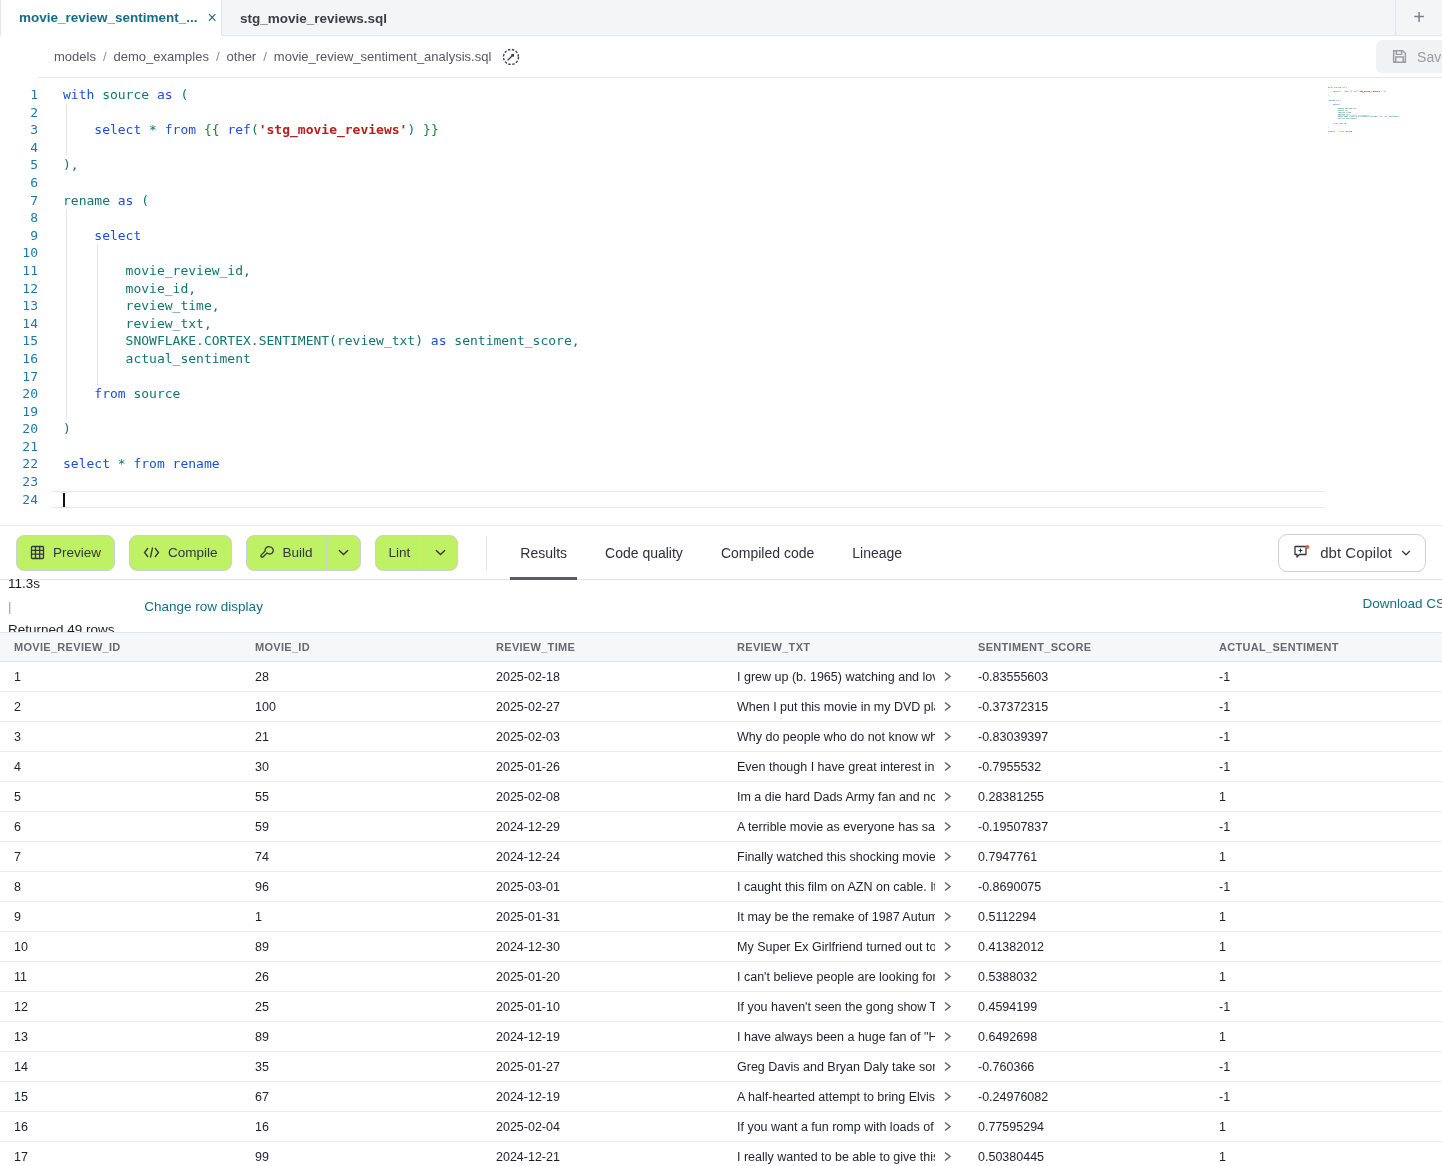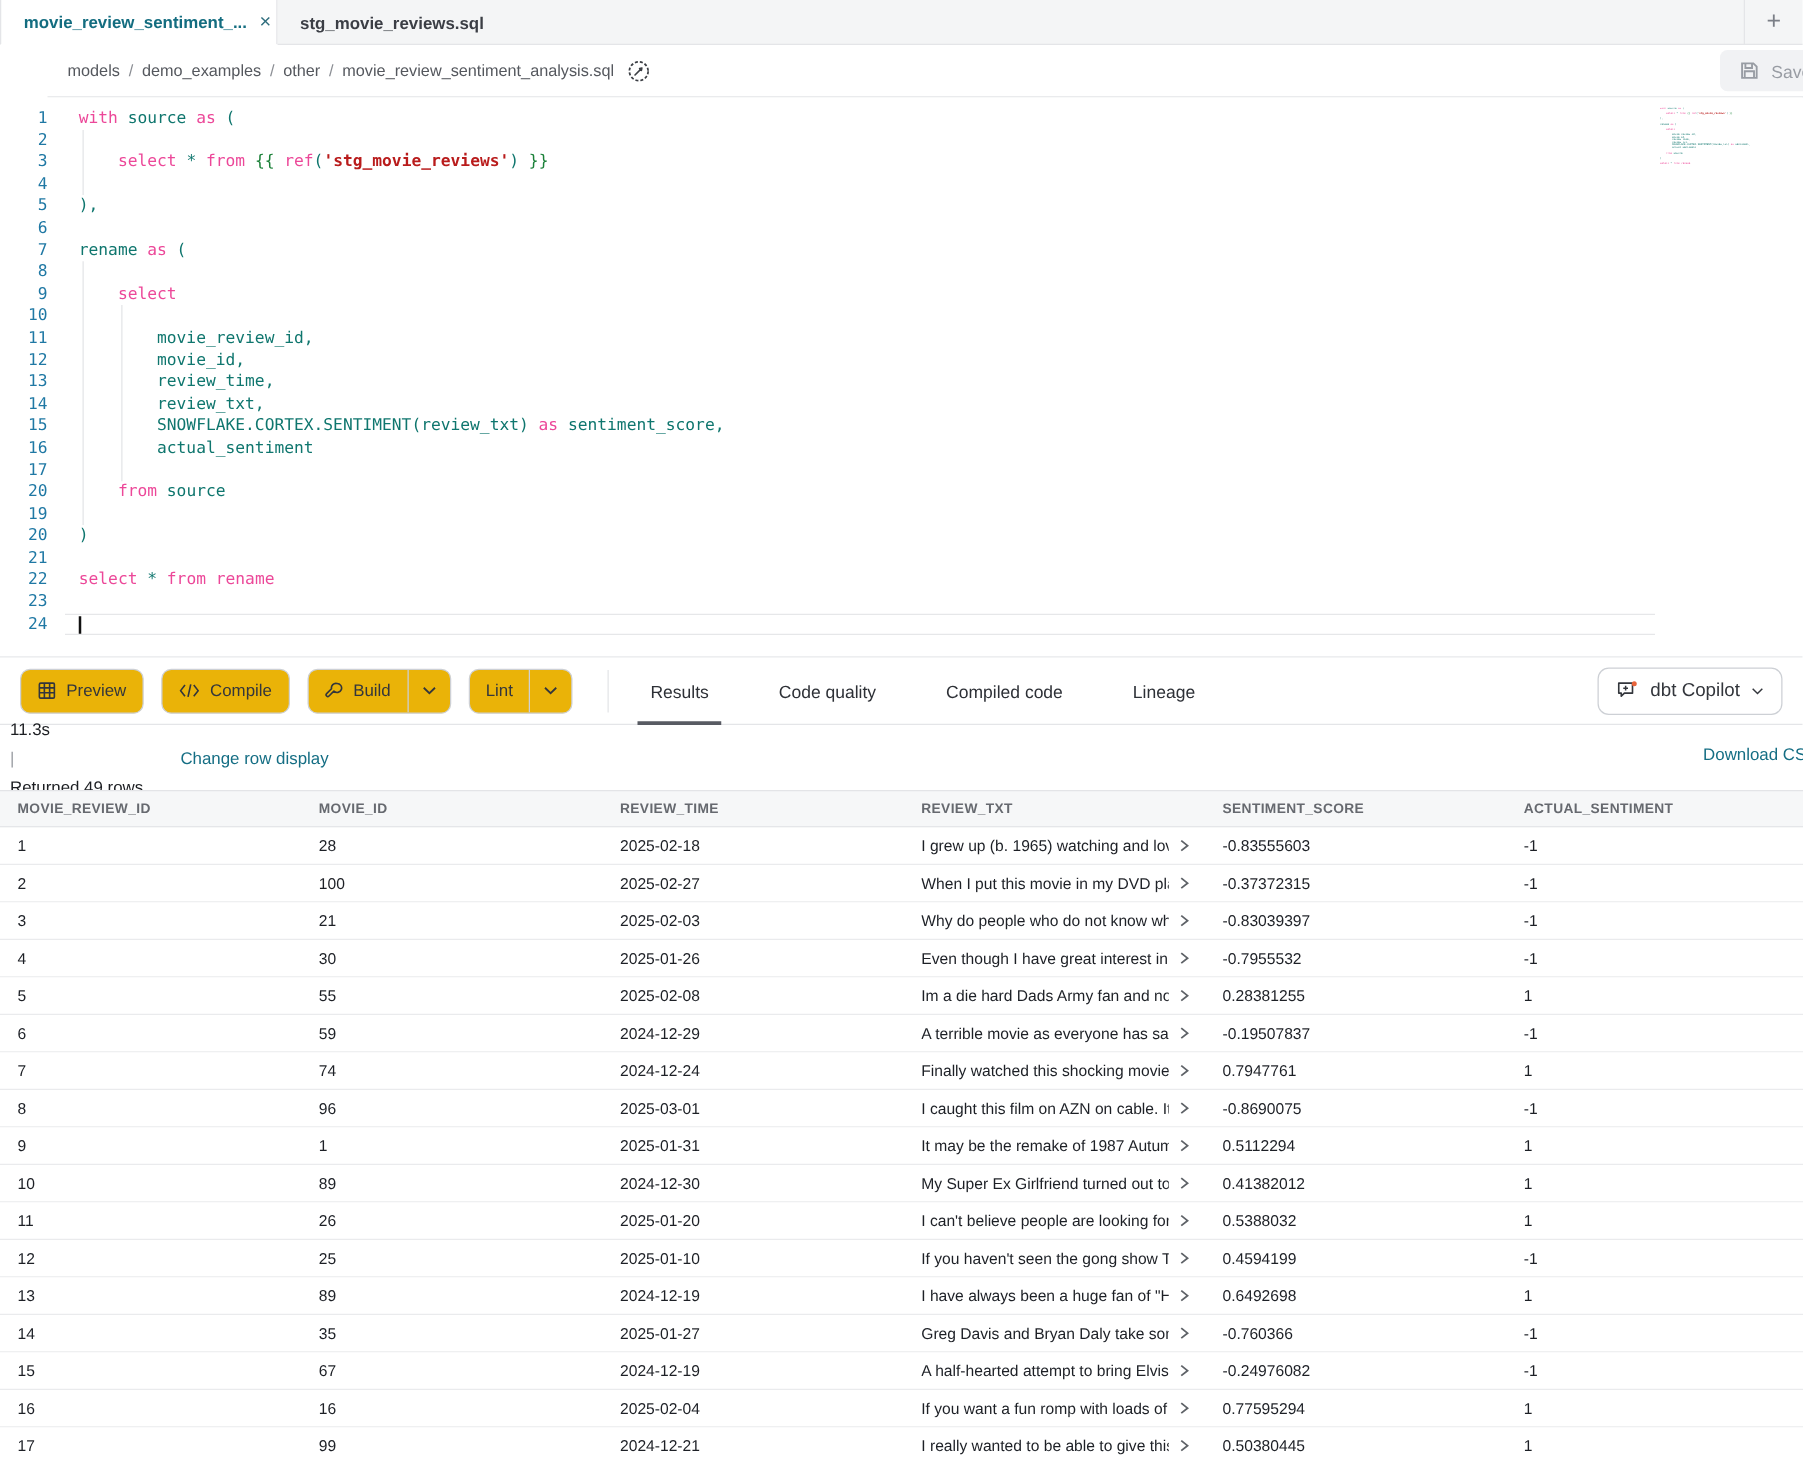--- a/index.html
+++ b/index.html
@@ -28,43 +28,43 @@
   .save-btn { margin-left:auto; display:flex; align-items:center; gap:9px; background:#f1f2f4;
               border-radius:6px; padding:8px 15px; font-size:14px; color:#989ca3; cursor:default; }
 
   
   .editor { position:absolute; left:0; top:78px; width:1442px; height:447px; background:#fff;
             font-family:"DejaVu Sans Mono", monospace; font-size:13px; }
   .code-area { position:absolute; left:0; top:8px; }
   .code-line { display:flex; height:17.6px; line-height:17.6px; white-space:pre; }
   .ln { width:38px; text-align:right; color:#1f78a4; flex:none; user-select:none; }
   .ct { padding-left:25px; color:#1d2025; }
-  .tok-kw { color:#ec4899; }
+  .tok-kw { color:#1d4ed8; }
   .tok-str { color:#b91c1c;font-weight:bold; }
   .tok-jinja { color:#1a8038; }
   .tok-pl { color:#0f766e; }
   .guide { position:absolute; width:1px; background:#e4e5e8; }
   .active-line { position:absolute; left:52px; width:1272px; height:17.6px;
                  border-top:1px solid #e6e7e9; border-bottom:1px solid #e6e7e9; }
   .cursor { position:absolute; width:1.6px; height:14px; background:#111; }
   .minimap { position:absolute; right:42px; top:8px; width:72px; height:52px; overflow:hidden; }
   .minimap .code-line { height:2.1px; line-height:2.1px; font-size:2px; }
   .minimap .ct { padding-left:0; }
 
   
   .toolbar { position:absolute; left:0; top:525px; width:1442px; height:55px; background:#fff;
              border-top:1px solid #e8e9eb; border-bottom:1px solid #e4e5e8;
              display:flex; align-items:center; padding:0 16px; }
   .tb-btn { display:flex; align-items:center; border:1px solid #cdd0d5; border-radius:8px;
-            height:36px; margin-right:14px; font-size:13.5px; color:#33363c; background:#eab308;
+            height:36px; margin-right:14px; font-size:13.5px; color:#33363c; background:#bef264;
             cursor:pointer; overflow:hidden; }
   .tb-btn .seg { display:flex; align-items:center; gap:8px; padding:0 13px; height:100%; }
   .tb-btn .seg + .seg { border-left:1px solid #cdd0d5; padding:0 11px; }
   .tb-divider { width:1px; height:34px; background:#e4e5e8; margin:0 14px 0 14px; }
-  .rtabs { display:flex; align-items:stretch; height:55px;gap:18px; }
+  .rtabs { display:flex; align-items:stretch; height:55px; }
   .rtab { display:flex; align-items:center; padding:0 2px; margin:0 17px; font-size:14px;
           color:#2d3036; position:relative; cursor:pointer; }
   .rtab.active { font-weight:400; }
   .rtab.active::after { content:""; position:absolute; left:-8px; right:-8px; bottom:0;
                         height:3px; background:#585b63; }
   .copilot-btn { margin-left:auto; display:flex; align-items:center; gap:9px; border:1px solid #cdd0d5;
                  border-radius:9px; height:38px; padding:0 14px; font-size:15px; color:#33363c;
                  cursor:pointer; }
 
   

